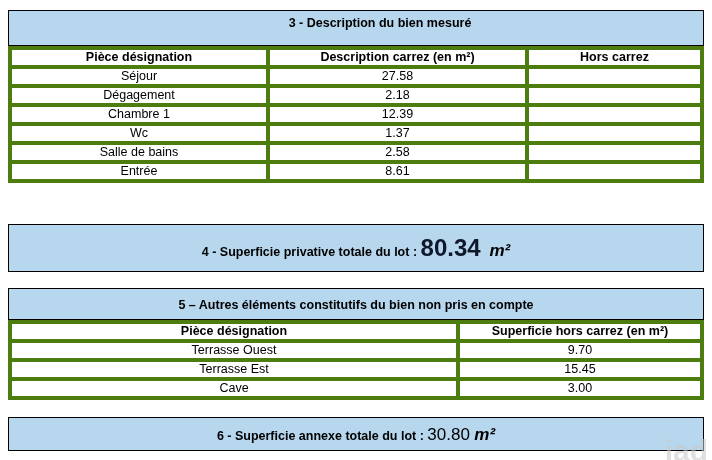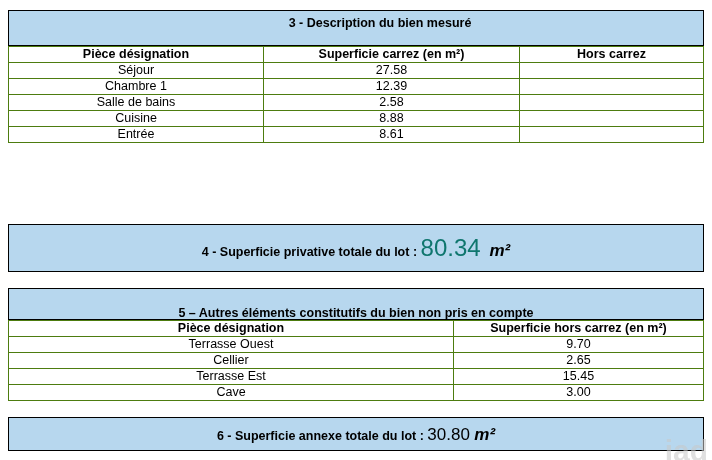--- a/index.html
+++ b/index.html
@@ -2,88 +2,89 @@
 <html><head>
 <meta charset="utf-8">
 <style>
   html, body { margin: 0; padding: 0; background: #ffffff; }
   body { width: 712px; height: 460px; position: relative; overflow: hidden;
          font-family: "Liberation Sans", sans-serif; color: #000; }
   .box { position: absolute; left: 8px; width: 696px; background: #b7d7ee;
          border: 1px solid #000; box-sizing: border-box; }
   .box-title { text-align: center; font-weight: bold; font-size: 12.5px; }
   table { border-collapse: collapse; position: absolute; background: #fff; }
-  td, th { border: 1px solid #4d7c0f; font-size: 12.5px; padding: 0; text-align: center;
+  td, th { border: 4px solid #4d7c0f; font-size: 12.5px; padding: 0; text-align: center;
            height: 15px; line-height: 15px; }
   th { font-weight: bold; }
-  .big-red { color: #0f766e; font-size: 24px; font-weight: normal; }
+  .big-red { color: #0f172a; font-size: 24px; font-weight: bold; }
   .unit { font-size: 17px; font-weight: bold; font-style: italic; }
   .watermark { position: absolute; right: 0; color: #cfcfcf; font-weight: bold; opacity: 0.8; }
 </style>
 </head>
 <body>
 
 <div class="box" style="top:10px;height:36px;">
   <div class="box-title" style="margin-top:5px;margin-left:48px;">3 -  Description du bien mesuré</div>
 </div>
 <table style="top:46px;left:8px;width:696px;">
   <tbody>
       <tr>
     <th style="width:254px;">Pièce désignation</th>
-    <th style="width:255px;">Superficie carrez (en m²)</th>
+    <th style="width:255px;">Description carrez (en m²)</th>
     <th>Hors carrez</th>
   </tr>
   <tr>
         <td>Séjour</td>
         <td>27.58</td>
         <td></td>
       </tr>
   <tr>
+        <td>Dégagement</td>
+        <td>2.18</td>
+        <td></td>
+      </tr>
+  <tr>
         <td>Chambre 1</td>
         <td>12.39</td>
         <td></td>
       </tr>
   <tr>
-        <td>Salle de bains</td>
-        <td>2.58</td>
+        <td>Wc</td>
+        <td>1.37</td>
         <td></td>
       </tr>
   <tr>
-        <td>Cuisine</td>
-        <td>8.88</td>
+        <td>Salle de bains</td>
+        <td>2.58</td>
         <td></td>
       </tr>
   <tr>
         <td>Entrée</td>
         <td>8.61</td>
         <td></td>
       </tr>
 </tbody>
   </table>
 
 <div class="box" style="top:224px;height:48px;text-align:center;line-height:46px;">
   <span class="box-title">4 -  Superficie privative totale du lot : </span><span class="big-red">80.34</span>&nbsp;&nbsp;<span class="unit">m²</span>
 </div>
 
 <div class="box" style="top:288px;height:32px;">
-  <div class="box-title" style="margin-top:17px;">5 – Autres éléments constitutifs du bien non pris en compte</div>
+  <div class="box-title" style="margin-top:9px;">5 – Autres éléments constitutifs du bien non pris en compte</div>
 </div>
 <table style="top:320px;left:8px;width:696px;">
   <tbody>
       <tr>
     <th style="width:444px;">Pièce désignation</th>
     <th>Superficie hors carrez (en m²)</th>
   </tr>
   <tr>
         <td>Terrasse Ouest</td>
         <td>9.70</td>
-      </tr>
-  <tr>
-        <td>Cellier</td>
-        <td>2.65</td>
       </tr>
   <tr>
         <td>Terrasse Est</td>
         <td>15.45</td>
       </tr>
   <tr>
         <td>Cave</td>
         <td>3.00</td>
       </tr>
 </tbody>

